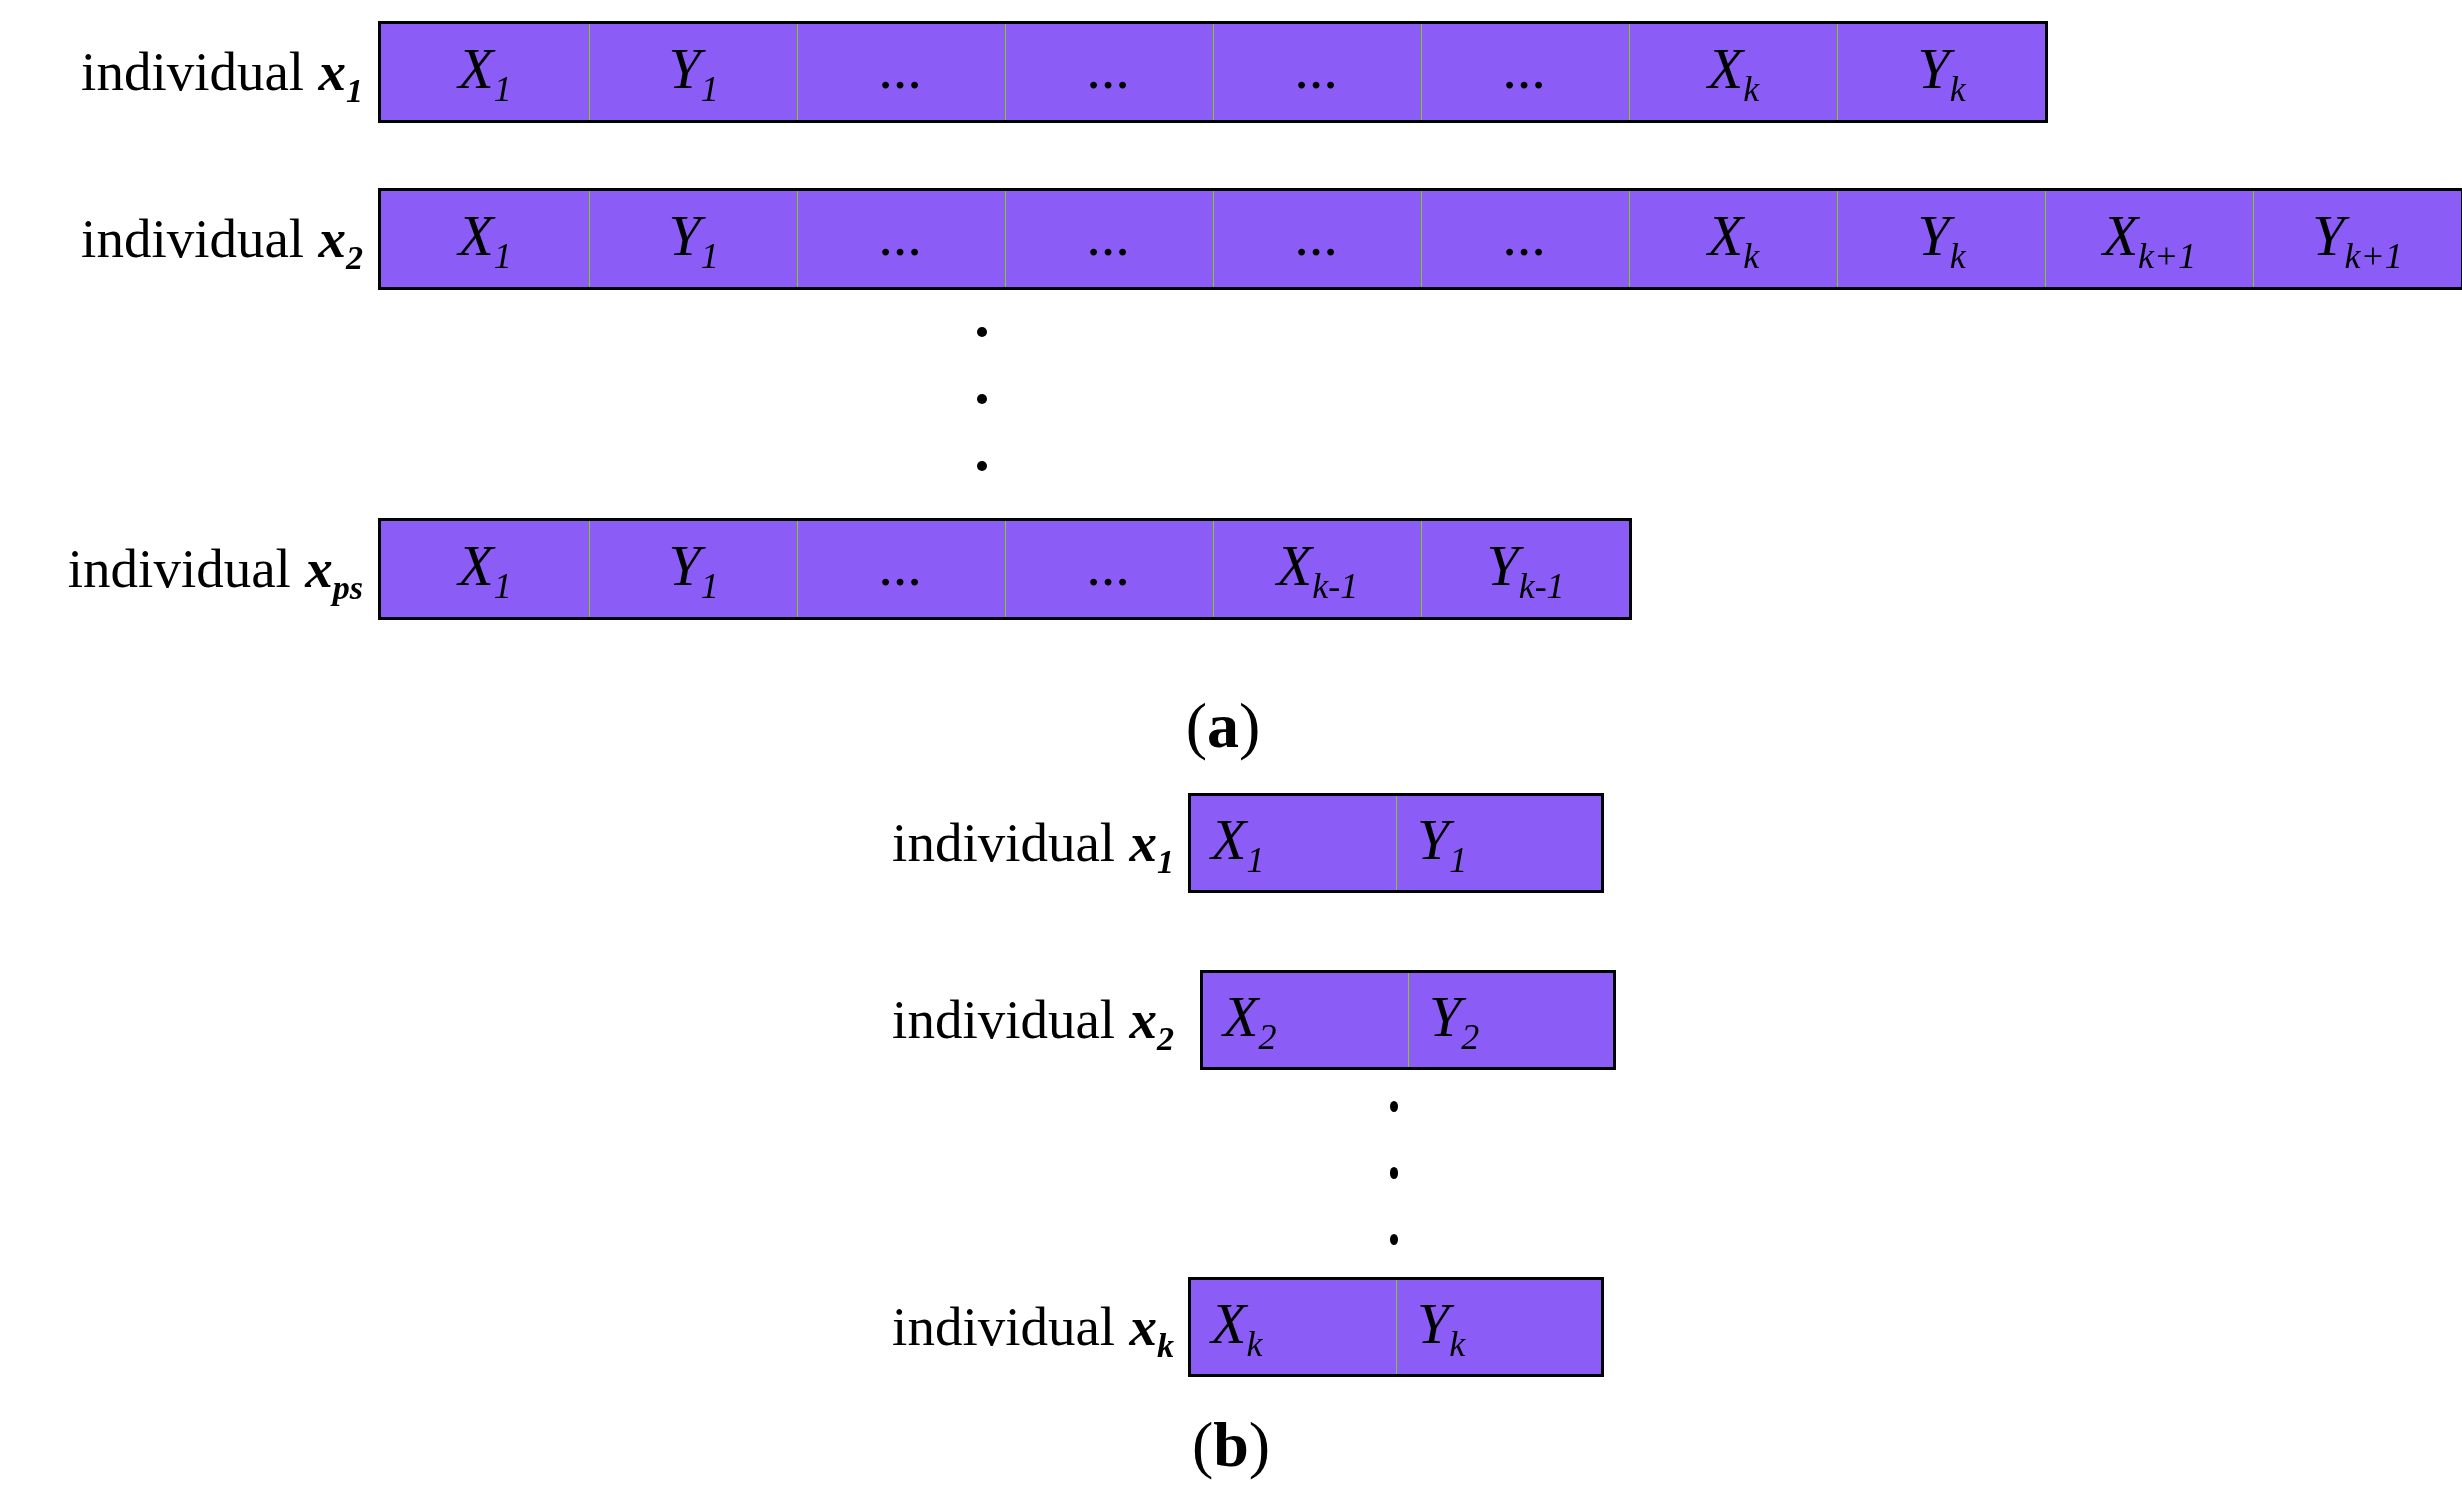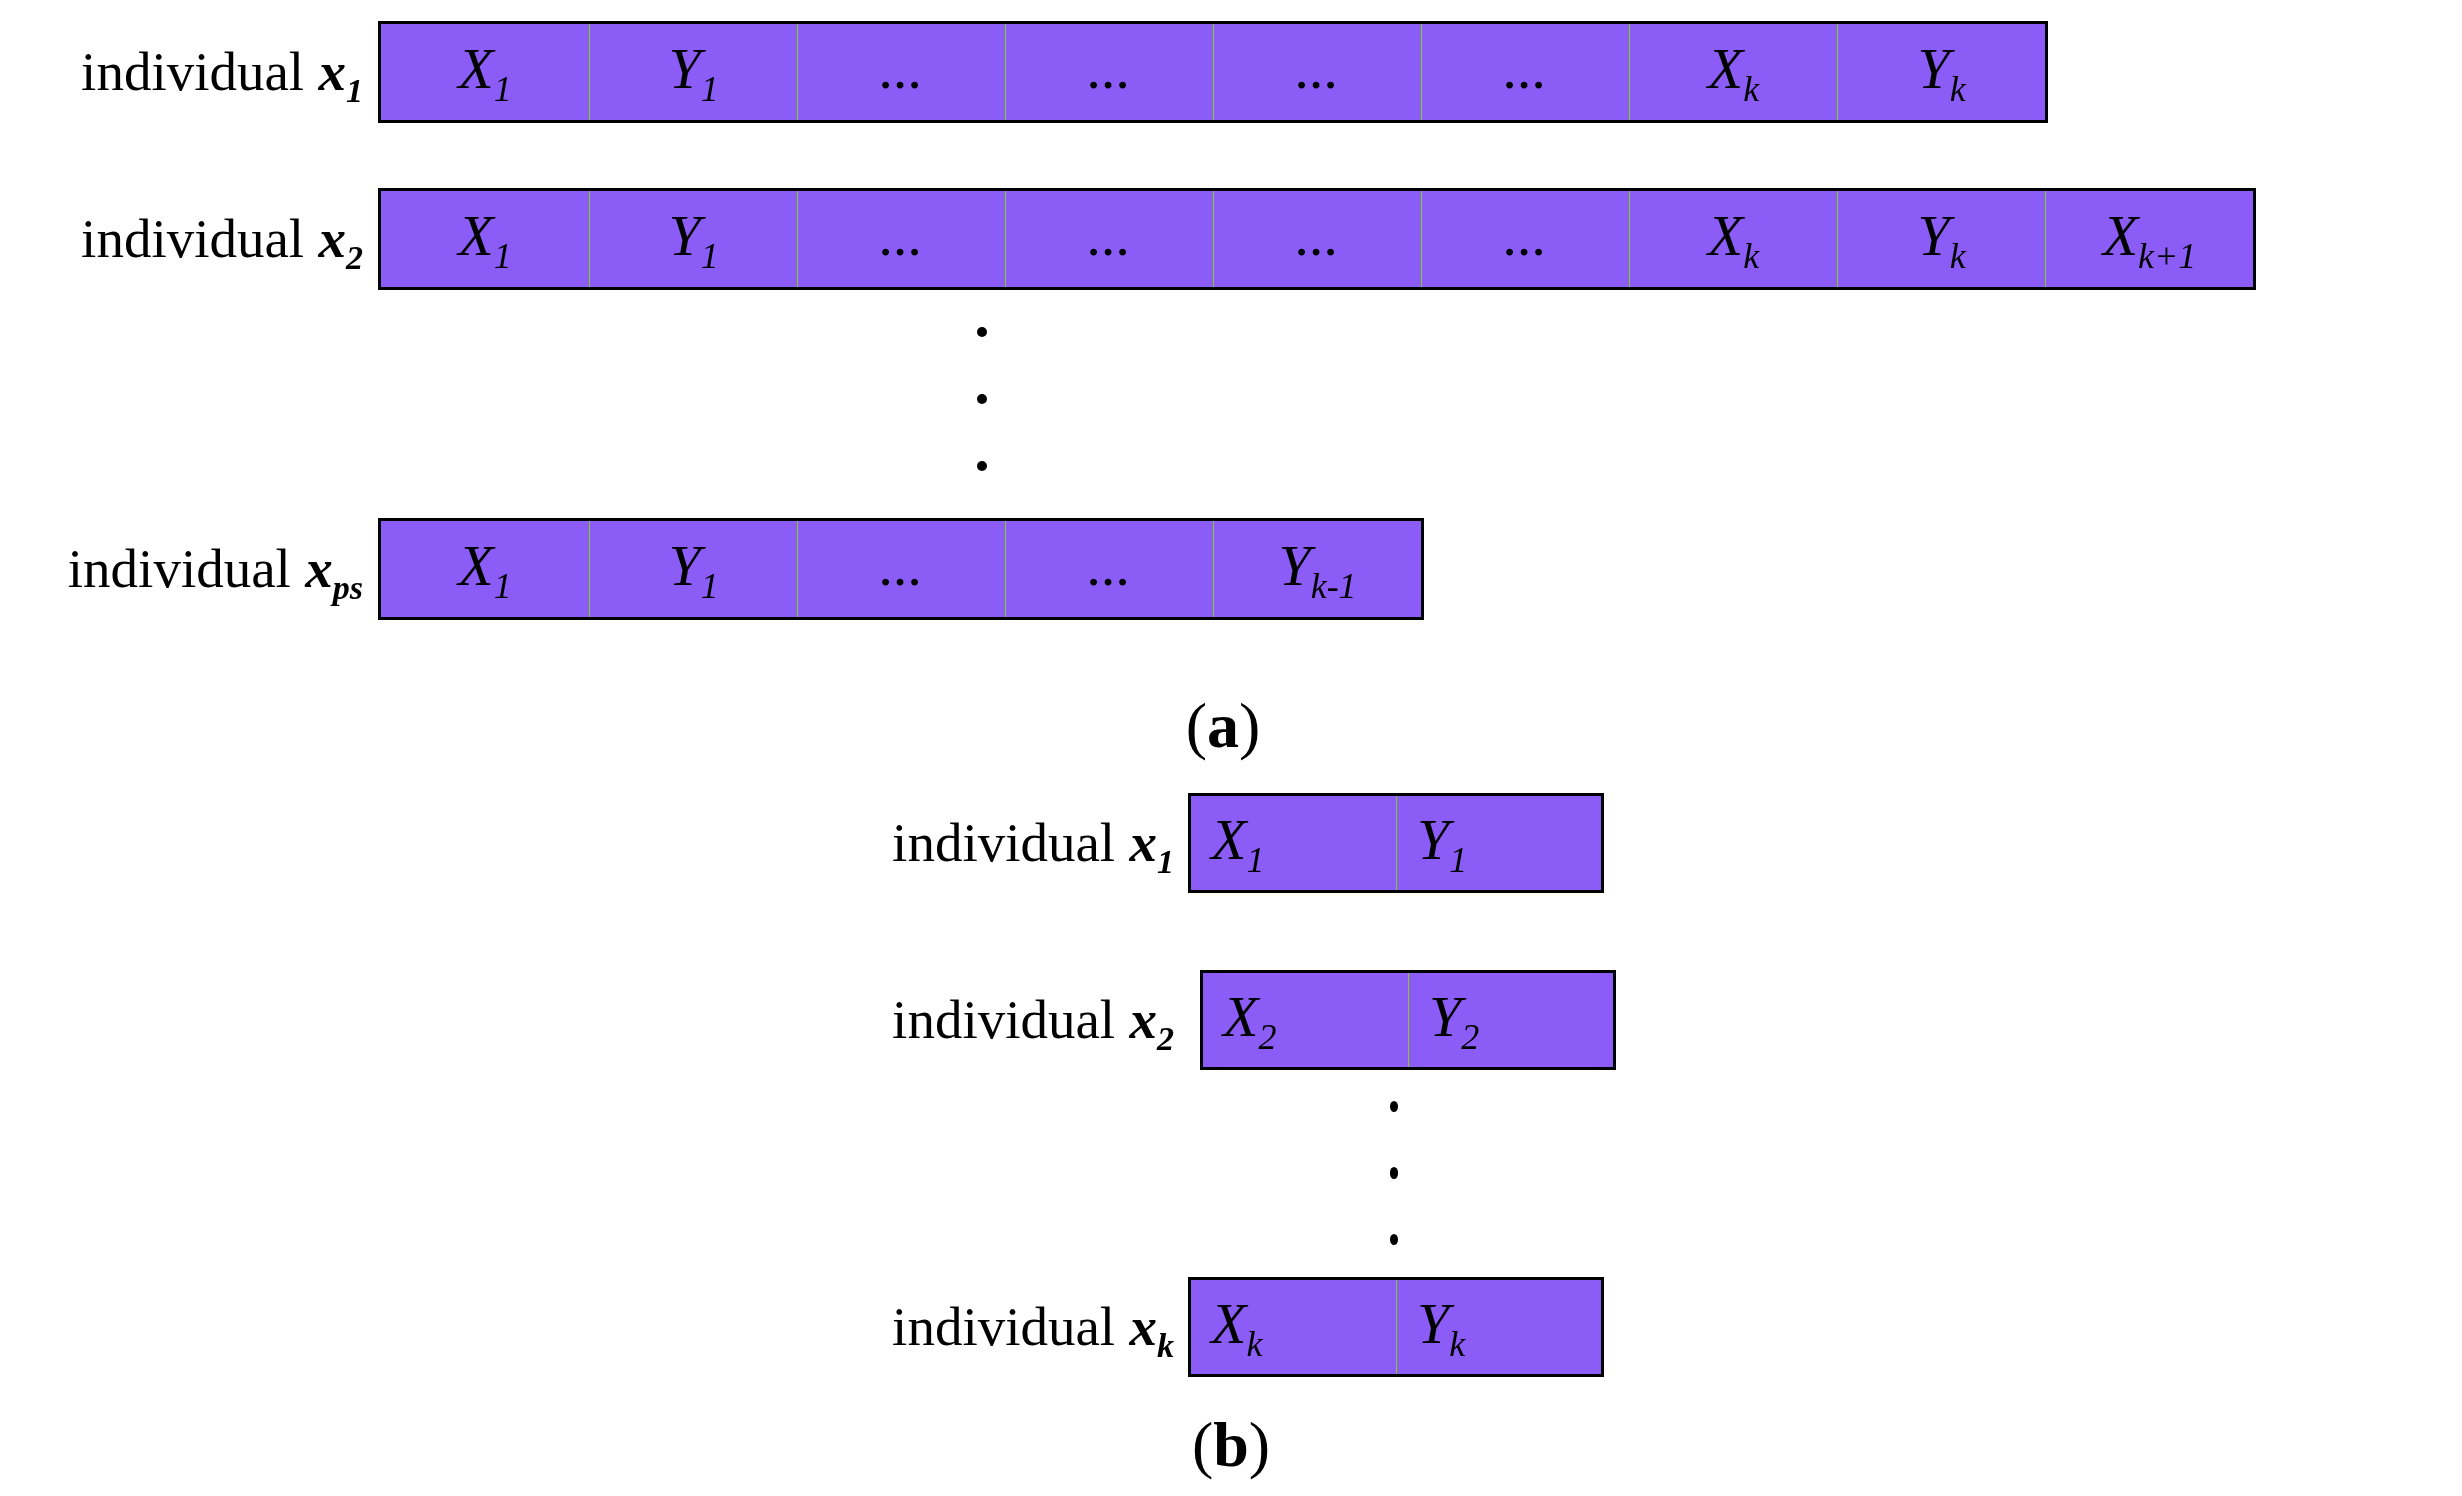--- a/index.html
+++ b/index.html
@@ -116,36 +116,38 @@
     <div class="bar bar-a" id="bar-a2">
         <div class="cell"><span>X</span><sub>1</sub></div>
         <div class="cell"><span>Y</span><sub>1</sub></div>
         <div class="cell"><span>...</span></div>
         <div class="cell"><span>...</span></div>
         <div class="cell"><span>...</span></div>
         <div class="cell"><span>...</span></div>
         <div class="cell"><span>X</span><sub>k</sub></div>
         <div class="cell"><span>Y</span><sub>k</sub></div>
         <div class="cell"><span>X</span><sub>k+1</sub></div>
+        <div class="cell"><span>Y</span><sub>k+1</sub></div>
       </div>
 
     <div class="vdots vdots-a" id="dots-a">
         <div class="dot"></div>
         <div class="dot"></div>
         <div class="dot"></div>
       </div>
 
     <div class="row-label" id="lab-a3">
       <span class="lp">individual</span><span class="lv">x</span><sub class="ls">ps</sub>
     </div>
     <div class="bar bar-a" id="bar-a3">
         <div class="cell"><span>X</span><sub>1</sub></div>
         <div class="cell"><span>Y</span><sub>1</sub></div>
         <div class="cell"><span>...</span></div>
         <div class="cell"><span>...</span></div>
+        <div class="cell"><span>X</span><sub>k-1</sub></div>
         <div class="cell"><span>Y</span><sub>k-1</sub></div>
       </div>
 
     <div class="caption" id="cap-a">
       <span>(</span><span class="cap-letter">a</span><span>)</span>
     </div>
   </div>
 
   <div>
 

